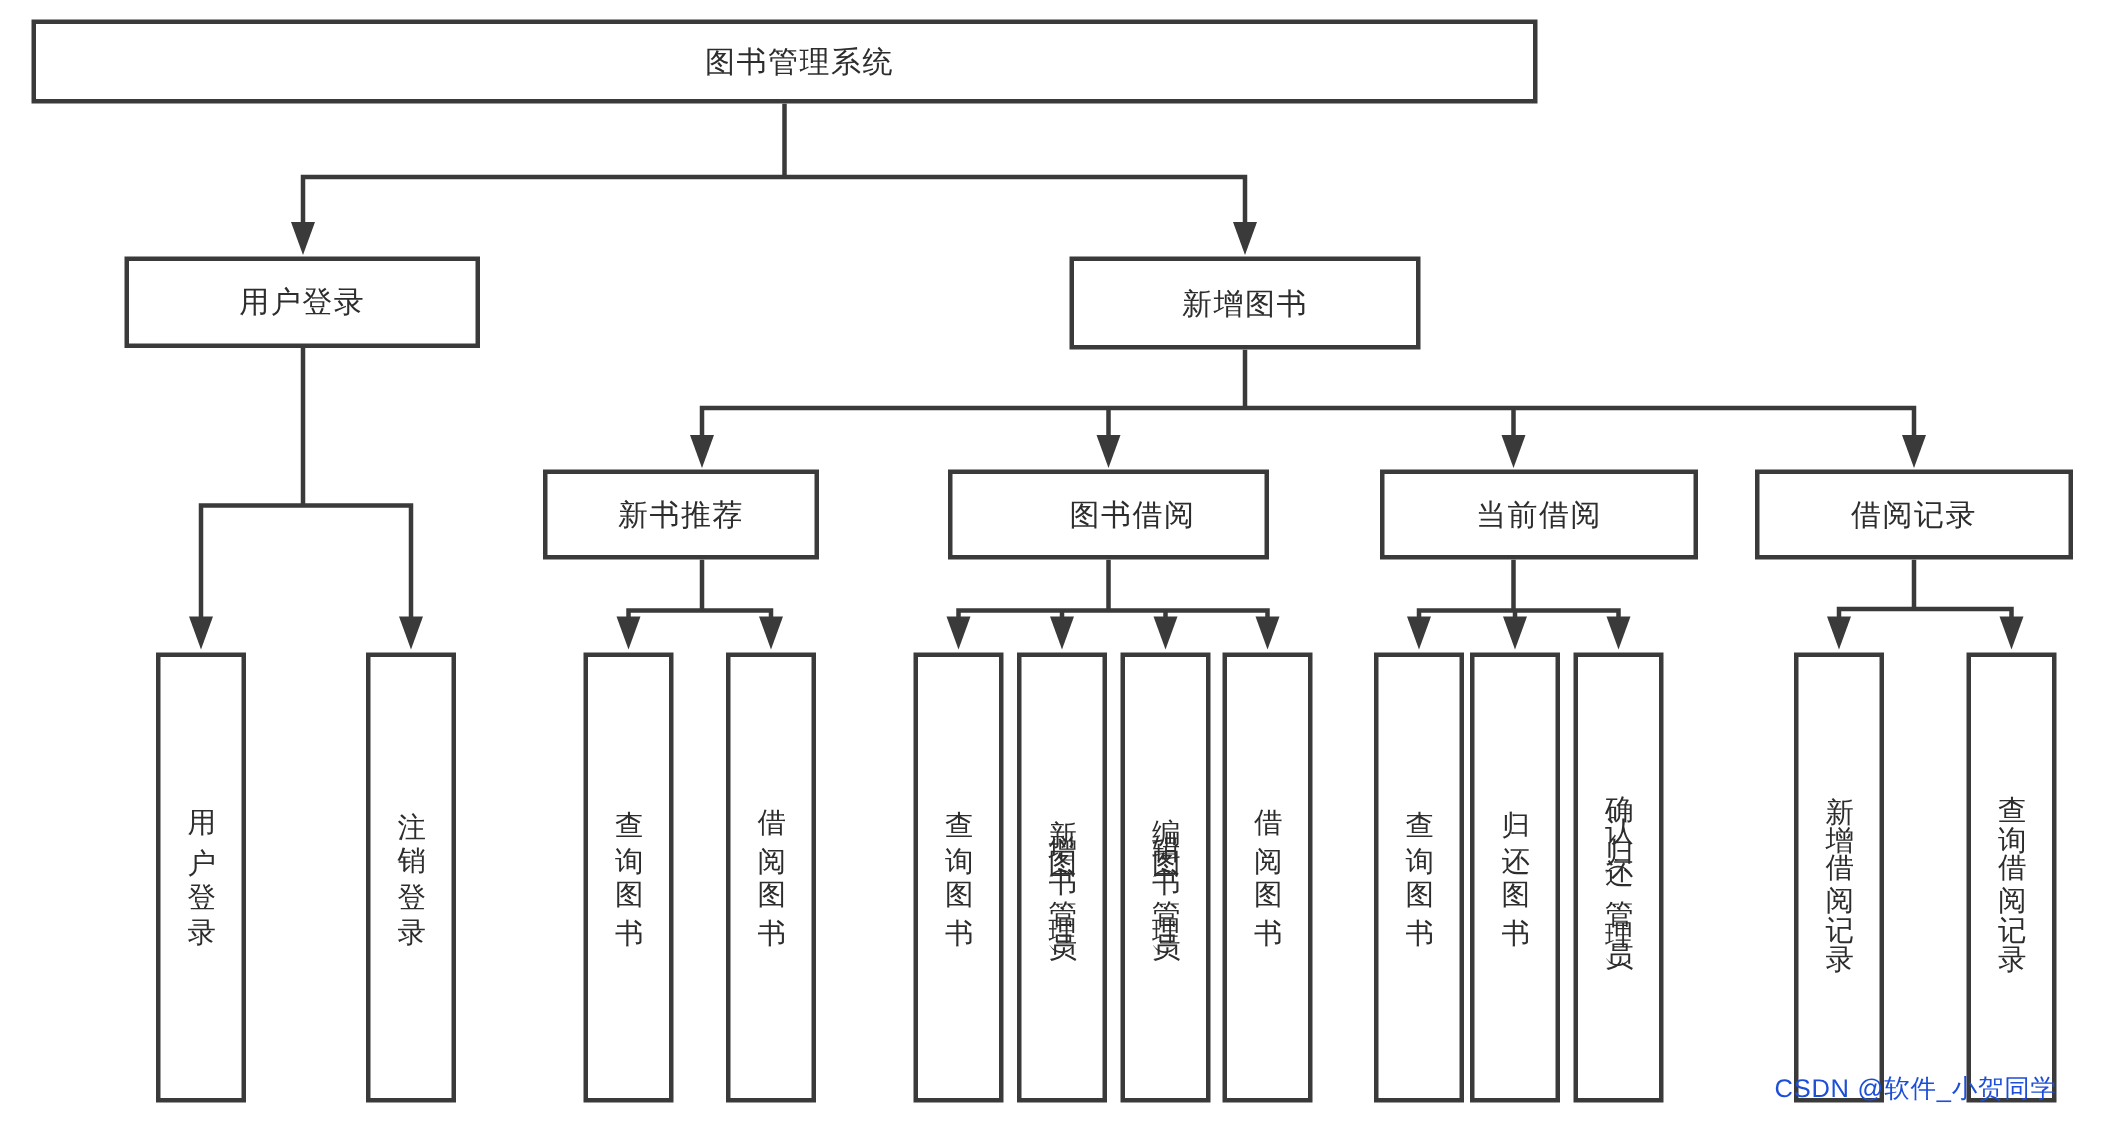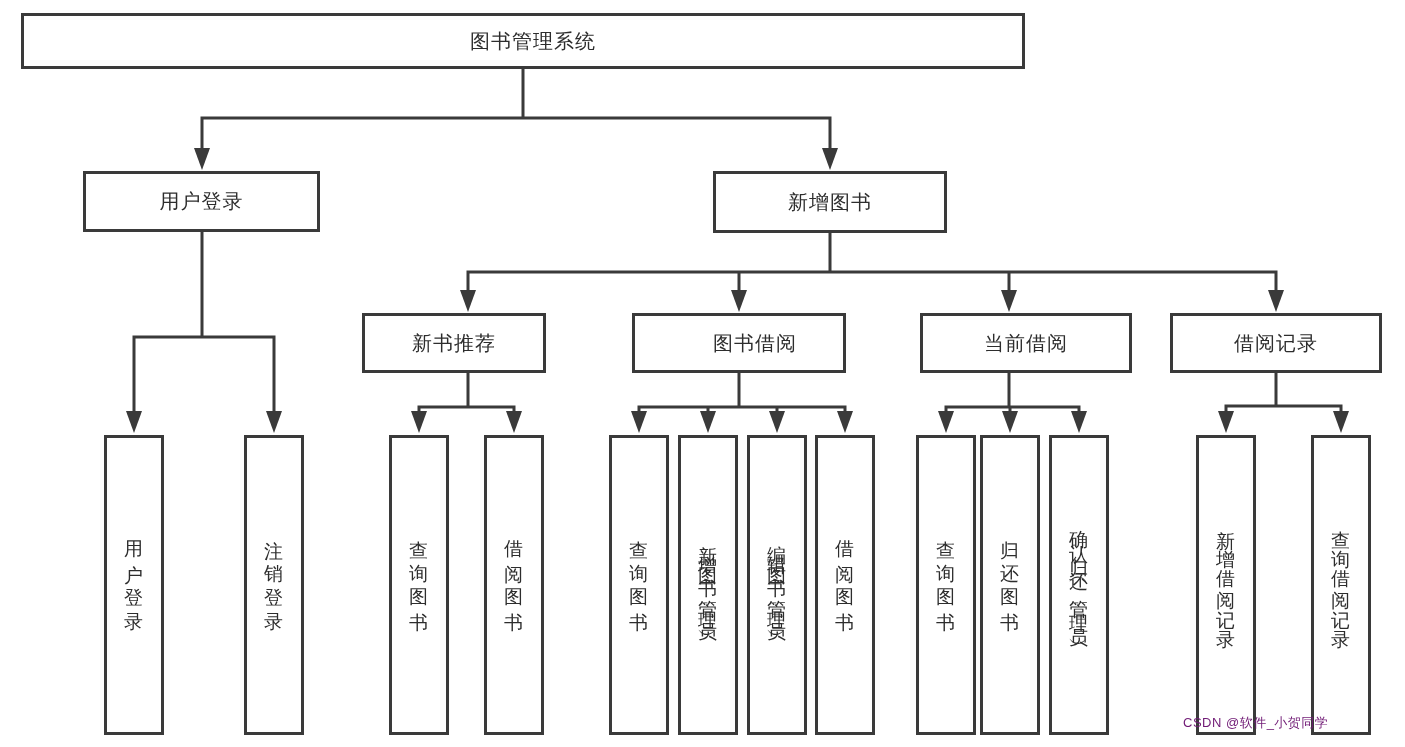--- a/index.html
+++ b/index.html
@@ -20,21 +20,21 @@
     background:#ffffff; display:flex; align-items:center; justify-content:center;
     top:435px; width:60px; height:300px; color:#2d2d2d;
   }
   .vnode > span { writing-mode:vertical-rl; text-orientation:mixed; font-size:19px; line-height:1; }
   .vt4 { letter-spacing:24px; transform:translateY(-12px); }
   .vt6 { letter-spacing:20px; transform:translateY(-10px); }
   .vt8 { letter-spacing:14px; transform:translateY(-7px); }
   .vt9 { letter-spacing:11px; transform:translateY(-6px); }
   .watermark {
     position:absolute; left:1183px; top:714px; z-index:5;
-    font-size:13px; color:#701a75; white-space:nowrap; letter-spacing:0.5px;
+    font-size:17px; color:#1d4ed8; white-space:nowrap; letter-spacing:0.5px;
   }
 </style>
 </head>
 <body>
 
 <div class="stage">
 
   <svg class="connectors" viewBox="0 0 1405 747" xmlns="http://www.w3.org/2000/svg">
 
     <g>

